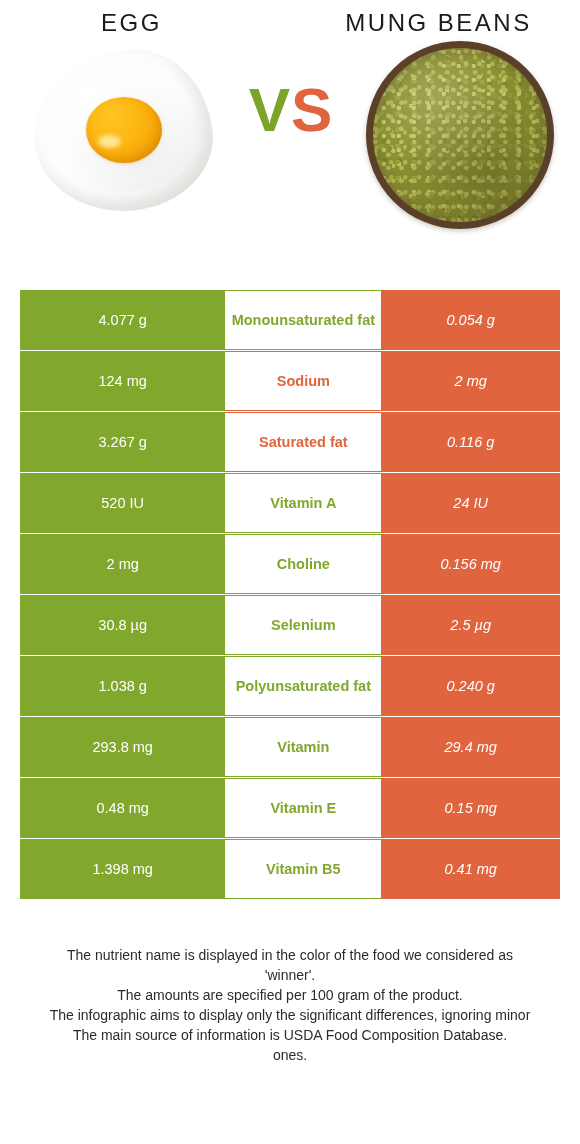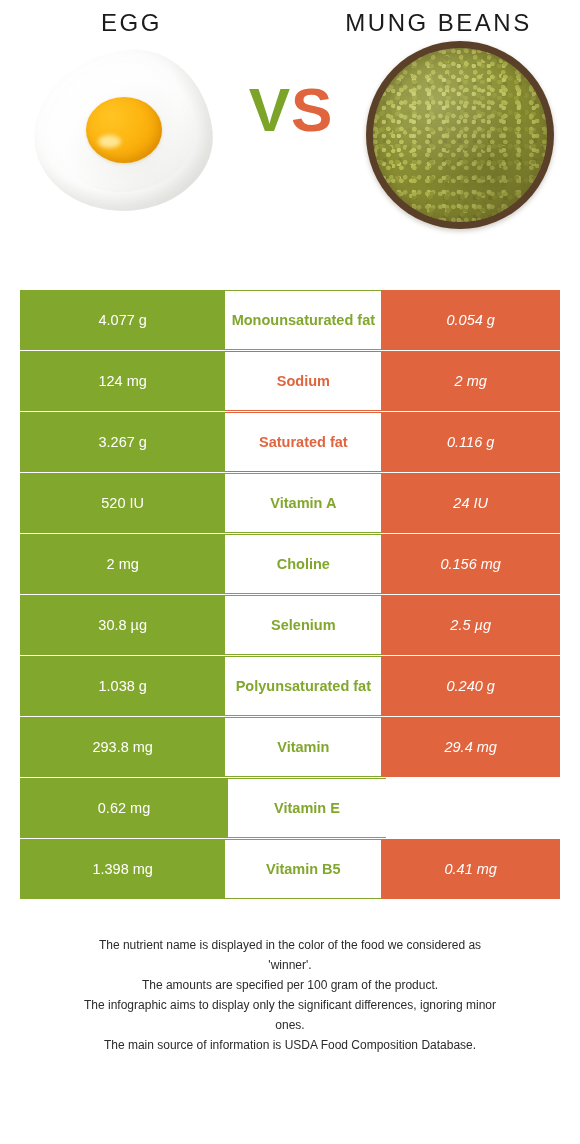--- a/index.html
+++ b/index.html
@@ -188,24 +188,24 @@
   .cell-mid.win-orange { color: #e0653f; border-top: 1px solid #e0653f; border-bottom: 1px solid #e0653f; text-align: right; }
   .cell-right {
     width: 181px;
     background: #e0653f;
     color: #ffffff;
     font-style: italic;
   }
 
   
   .footer {
-    margin-top: 36px;
+    margin-top: 46px;
     padding: 0 26px;
     text-align: center;
-    font-size: 12px;
+    font-size: 14px;
     line-height: 20px;
     color: #2b2b2b;
   }
   .footer div { margin: 0; }
 </style>
 </head>
 <body>
 
 <div class="header">
   <div class="titles">
@@ -264,30 +264,31 @@
       <div class="cell cell-left">1.038 g</div>
       <div class="cell cell-mid win-green">Polyunsaturated fat</div>
       <div class="cell cell-right">0.240 g</div>
     </div>
     <div class="row">
       <div class="cell cell-left">293.8 mg</div>
       <div class="cell cell-mid win-green">Vitamin</div>
       <div class="cell cell-right">29.4 mg</div>
     </div>
     <div class="row">
-      <div class="cell cell-left">0.62 mg</div>
+      <div class="cell cell-left">0.48 mg</div>
       <div class="cell cell-mid win-green">Vitamin E</div>
+      <div class="cell cell-right">0.15 mg</div>
     </div>
     <div class="row">
       <div class="cell cell-left">1.398 mg</div>
       <div class="cell cell-mid win-green">Vitamin B5</div>
       <div class="cell cell-right">0.41 mg</div>
     </div>
   </div>
 
 <div class="footer">
   <div>The nutrient name is displayed in the color of the food we considered as</div>
   <div>'winner'.</div>
   <div>The amounts are specified per 100 gram of the product.</div>
   <div>The infographic aims to display only the significant differences, ignoring minor</div>
+  <div>The main source of information is USDA Food Composition Database.</div>
   <div>ones.</div>
-  <div>The main source of information is USDA Food Composition Database.</div>
 </div>
 
 </body></html>

